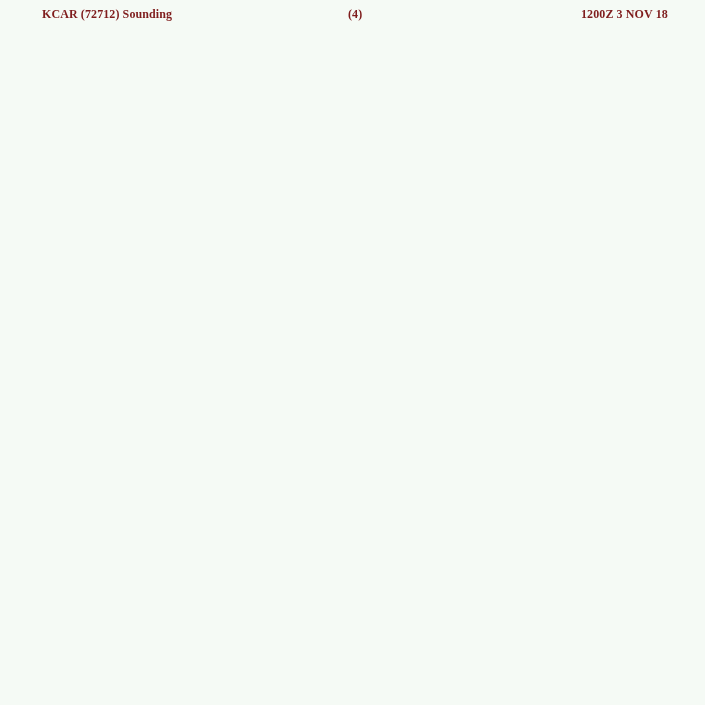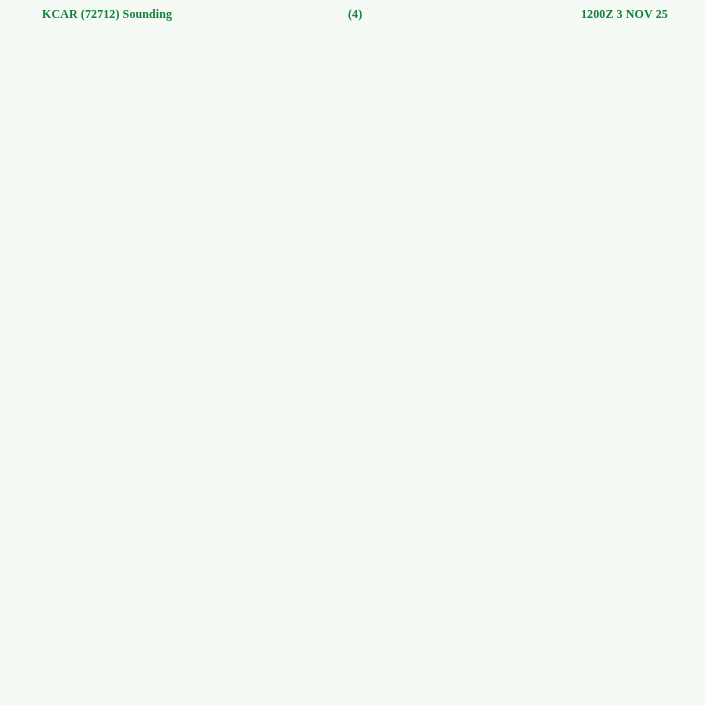--- a/index.html
+++ b/index.html
@@ -21,21 +21,21 @@
   }
   .header-row {
     position: absolute;
     top: 7px;
     left: 0;
     width: 705px;
     height: 18px;
   }
   .header-text {
     position: absolute;
-    color: #15803d;
+    color: #7f1d1d;
     font-family: "Liberation Serif", "DejaVu Serif", serif;
     font-size: 12px;
     font-weight: bold;
     white-space: nowrap;
     letter-spacing: 0.1px;
   }
   .header-station {
     left: 42px;
     top: 0;
   }
@@ -57,18 +57,18 @@
   }
 </style>
 </head>
 <body>
 
 <div class="sounding-page">
 
   <div class="header-row">
     <div class="header-text header-station">KCAR (72712) Sounding</div>
     <div class="header-text header-center">(4)</div>
-    <div class="header-text header-time">1200Z  3 NOV 25</div>
+    <div class="header-text header-time">1200Z  3 NOV 18</div>
   </div>
 
   <div class="plot-area"></div>
 
 </div>
 
 </body></html>

